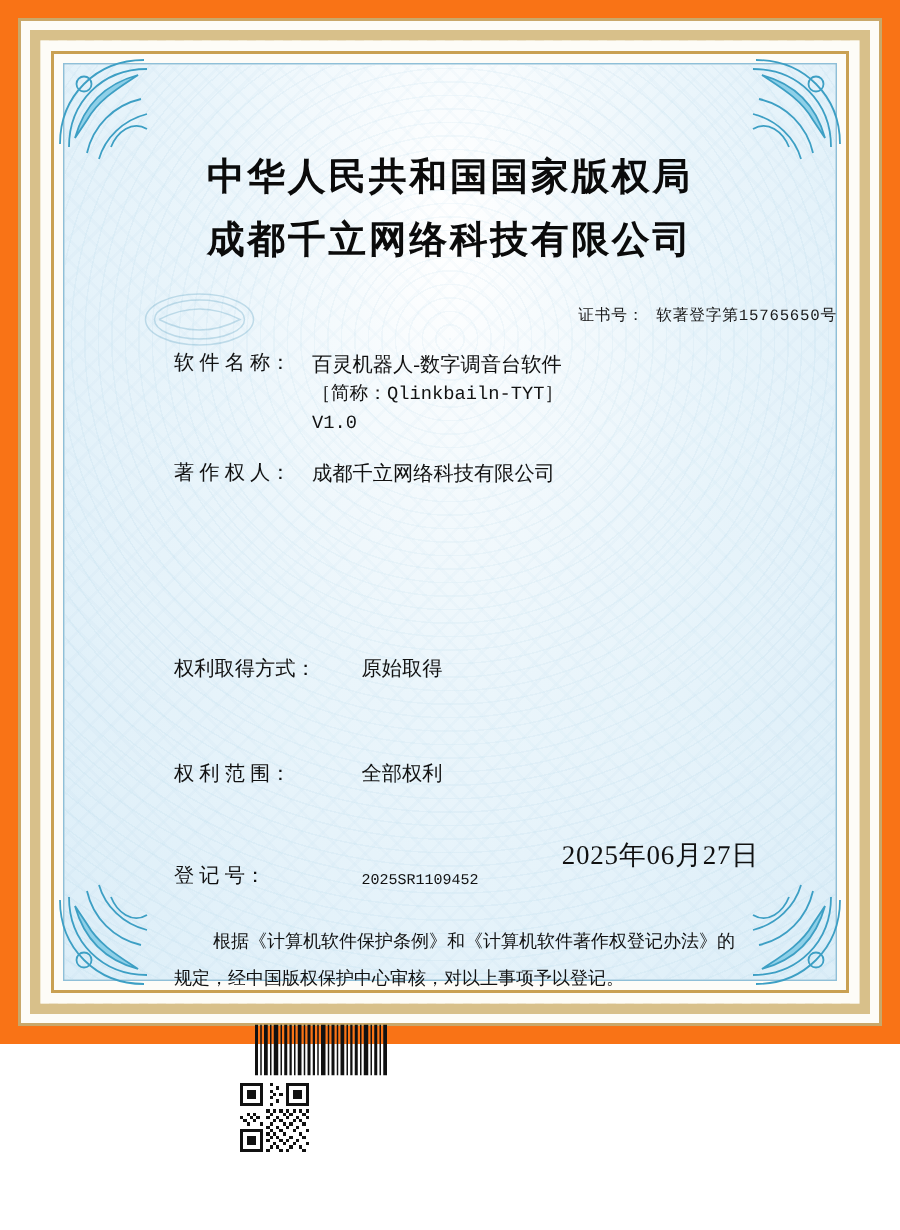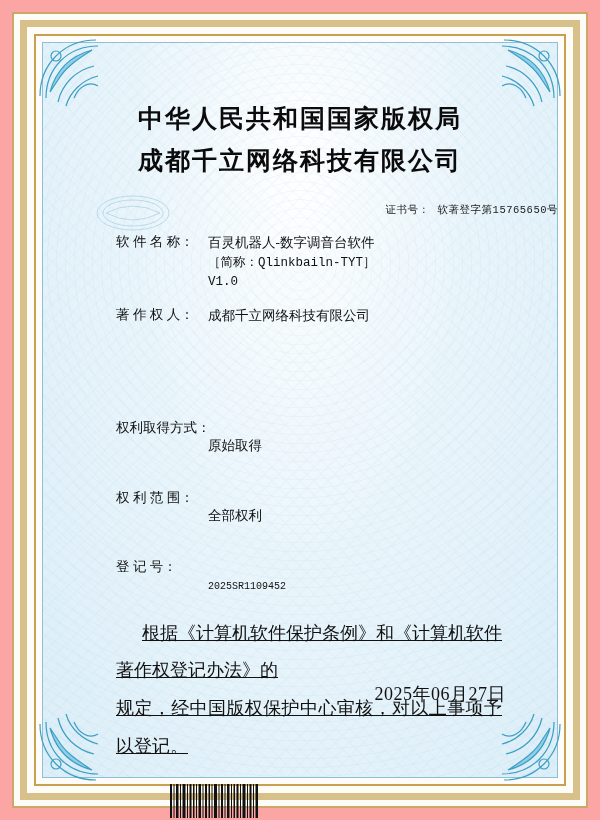--- a/index.html
+++ b/index.html
@@ -4,22 +4,22 @@
 <style>
   html,body{margin:0;padding:0;}
   body{
     width:600px;height:820px;
     background:#ffffff;
     font-family:"Liberation Serif", serif;
     overflow:hidden;
   }
   .page{
     position:relative;
-    width:600px;height:820px;
-    background:#fca5a5;
+    width:600px;height:696px;
+    background:#f97316;
     box-sizing:border-box;
   }
   
   .frame-outer{
     position:absolute;
     left:12px;top:12px;right:12px;bottom:12px;
     border:2px solid #c9a86a;
     background:#fdfcf7;
     box-sizing:border-box;
   }
@@ -123,37 +123,37 @@
   }
   .row .v{
     flex:1;
     line-height:1.55;
   }
   .row .v .mono{font-family:"Liberation Mono", monospace;font-size:12.5px;}
   .spacer-big{height:62px;}
 
   .row2{
     display:flex;
-    align-items:center;
+    align-items:flex-end;
     margin-bottom:17px;
     font-size:13.5px;
+    gap:33px;
   }
   .row2 .k{width:92px;flex:0 0 92px;white-space:nowrap;}
   .row2 .v{flex:1;margin-top:35px;}
   .row2 .v .mono{font-family:"Liberation Mono", monospace;font-size:10px;}
 
   .para{
     margin-top:22px;
     padding-left:74px;
     padding-right:56px;
-    font-size:18px;
+    font-size:12px;
     line-height:2.1;
     color:#111;
     text-align:justify;
-    text-decoration:underline;
   }
   .para .indent{display:inline-block;width:26px;}
 
   
   .barcode-wrap{
     margin-top:18px;
     padding-left:128px;
   }
   .barcode{
     height:34px;width:88px;

